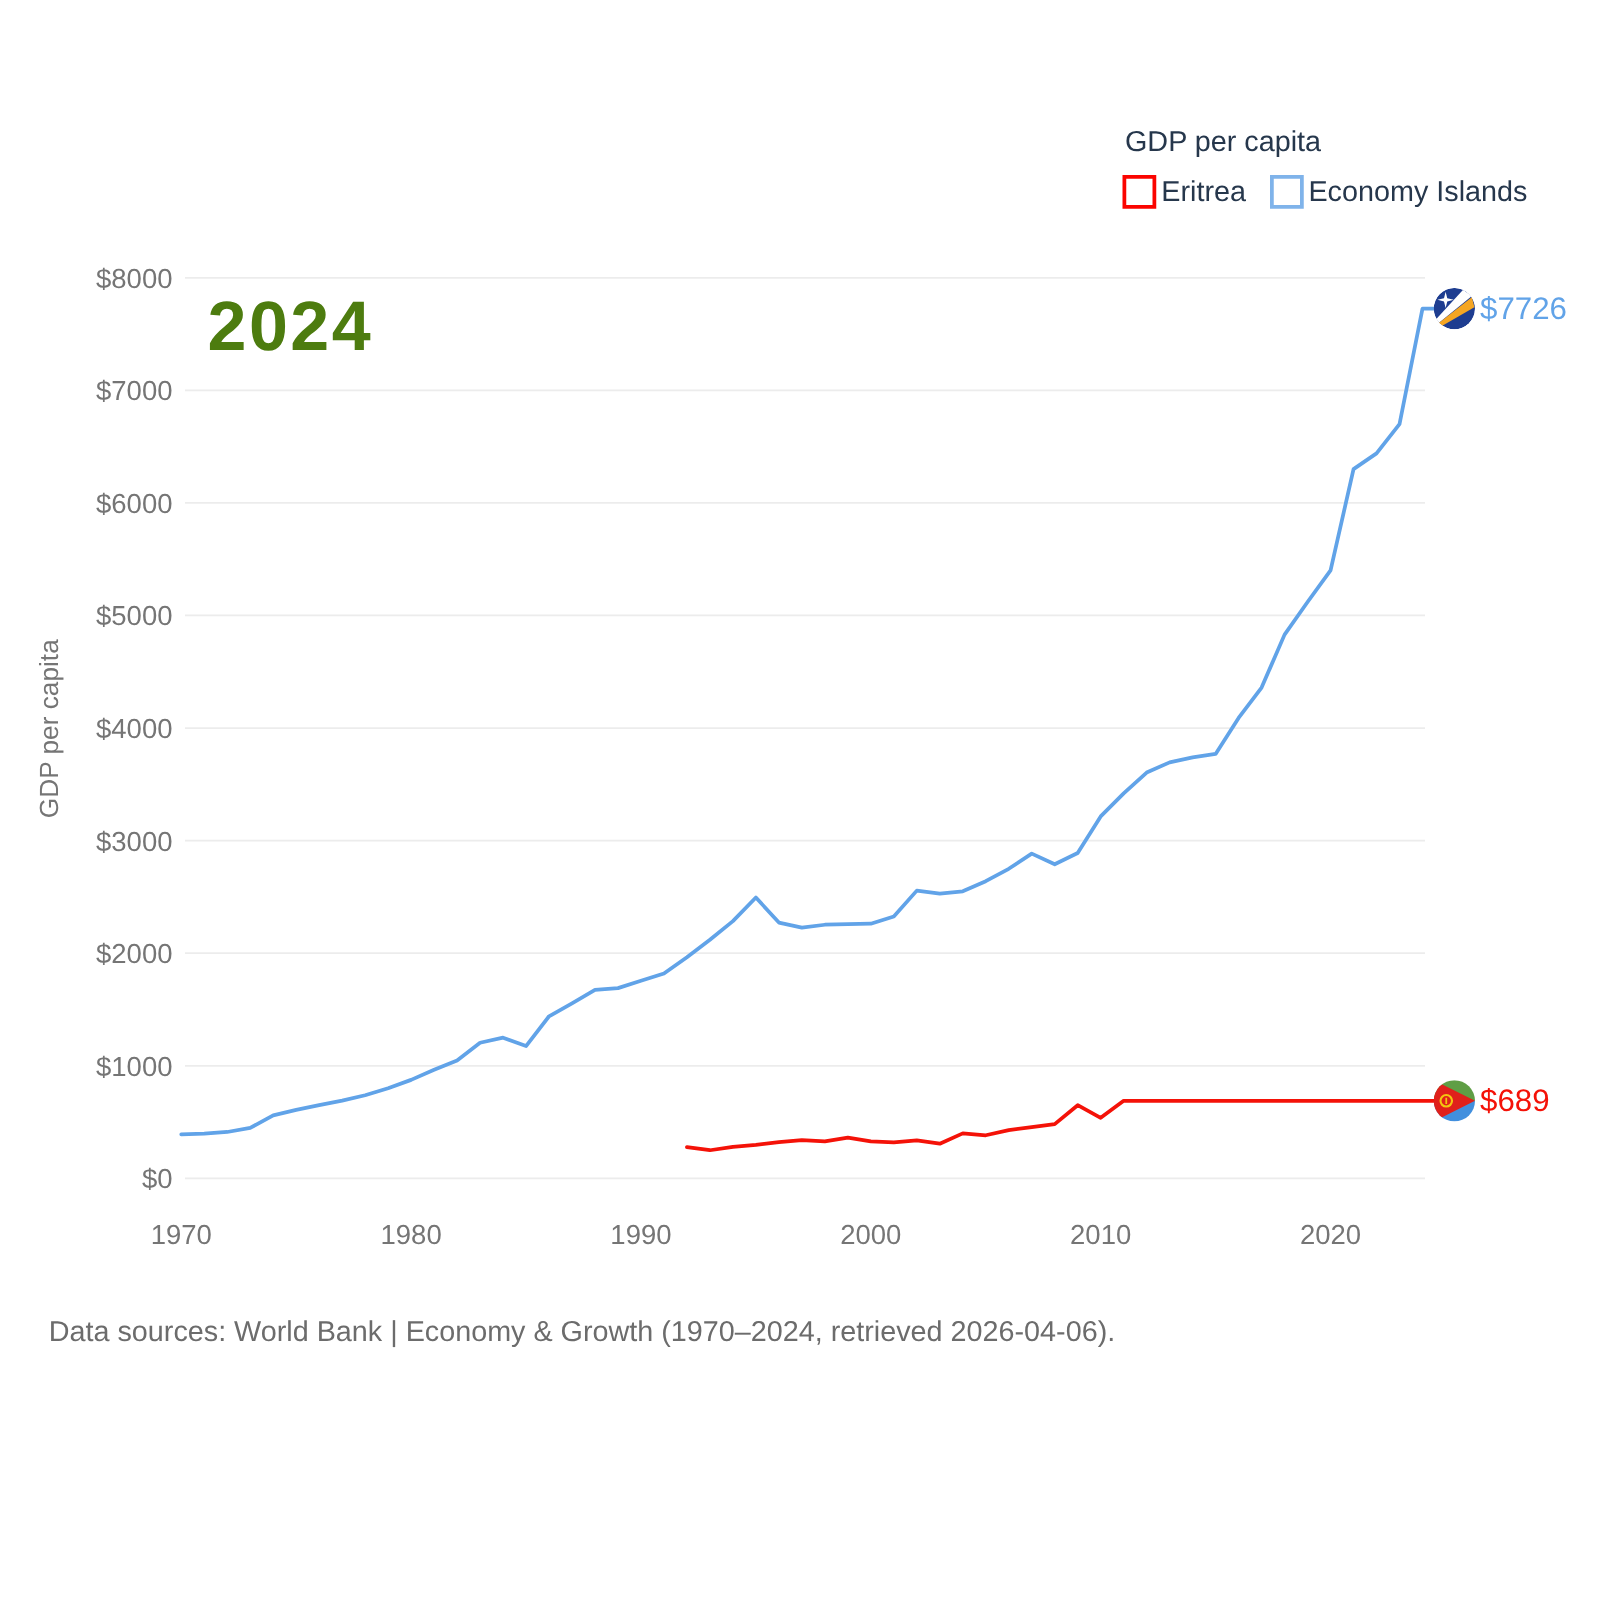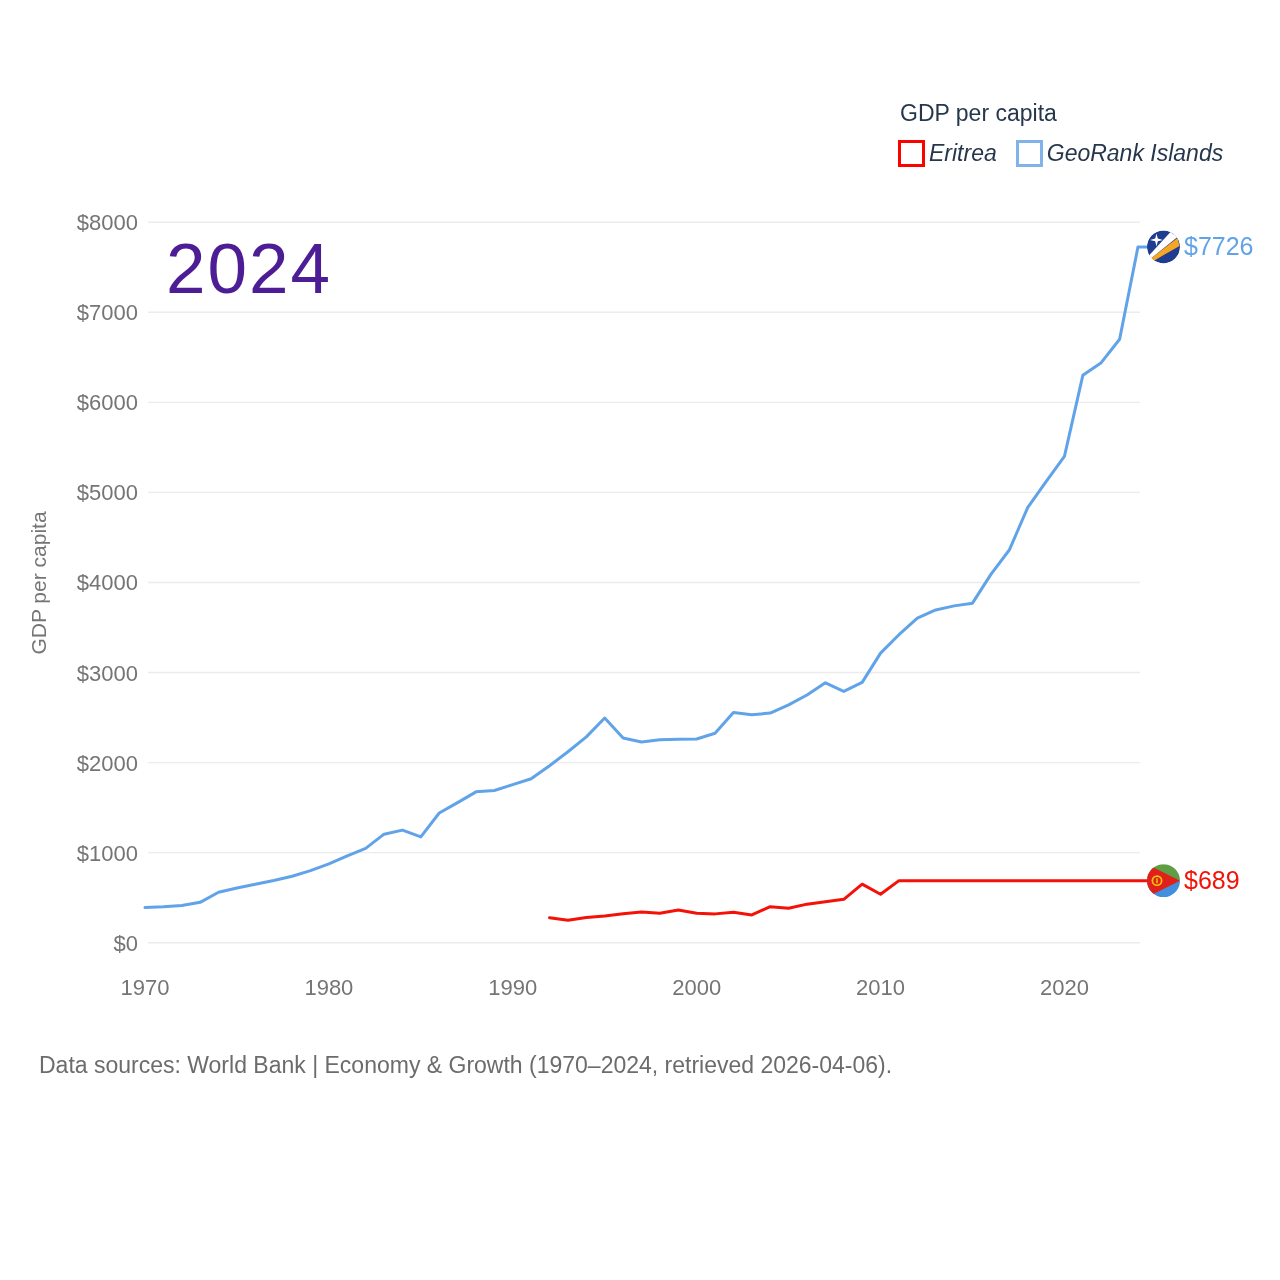--- a/index.html
+++ b/index.html
@@ -3,29 +3,29 @@
 <meta charset="utf-8">
 <style>
   html,body{margin:0;padding:0;background:#ffffff;}
   body{
     width:1280px;height:1280px;position:relative;overflow:hidden;
     font-family:"Liberation Sans", sans-serif;
   }
   #chart-svg{position:absolute;left:0;top:0;}
   .watermark{
     position:absolute;left:166px;top:228px;
-    font-size:71px;font-weight:400;color:#4c1d95;letter-spacing:2px;
+    font-size:56px;font-weight:700;color:#4d7c0f;letter-spacing:2px;
     user-select:none;
   }
   .legend{
     position:absolute;left:898px;top:100px;color:#26374c;
   }
   .legend-title{font-size:23px;margin:0 0 13px 2px;color:#26374c;}
   .legend-row{display:flex;align-items:center;gap:19px;}
-  .legend-item{display:flex;align-items:flex-start;cursor:pointer;font-style:italic;}
+  .legend-item{display:flex;align-items:flex-start;cursor:pointer;}
   .legend-swatch{
     width:21px;height:21px;background:#fff;border:3px solid #000;
     margin-right:4px;flex:0 0 auto;
   }
   .legend-label{font-size:23px;color:#26374c;white-space:nowrap;}
   .footer{
     position:absolute;left:39px;top:1046px;color:#6c6c6c;
     font-size:23px;line-height:39px;
   }
 </style>
@@ -91,20 +91,20 @@
 
 <div class="legend">
   <div class="legend-title">GDP per capita</div>
   <div class="legend-row">
     <div class="legend-item">
       <span class="legend-swatch" id="sw-0" style="border-color: rgb(251, 4, 0);"></span>
       <span class="legend-label">Eritrea</span>
     </div>
     <div class="legend-item">
       <span class="legend-swatch" id="sw-1" style="border-color: rgb(127, 179, 234);"></span>
-      <span class="legend-label">GeoRank Islands</span>
+      <span class="legend-label">Economy Islands</span>
     </div>
   </div>
 </div>
 
 <div class="footer">
   <div>Data sources: World Bank | Economy &amp; Growth (1970–2024, retrieved 2026-04-06).</div>
 </div>
 
 </body></html>

